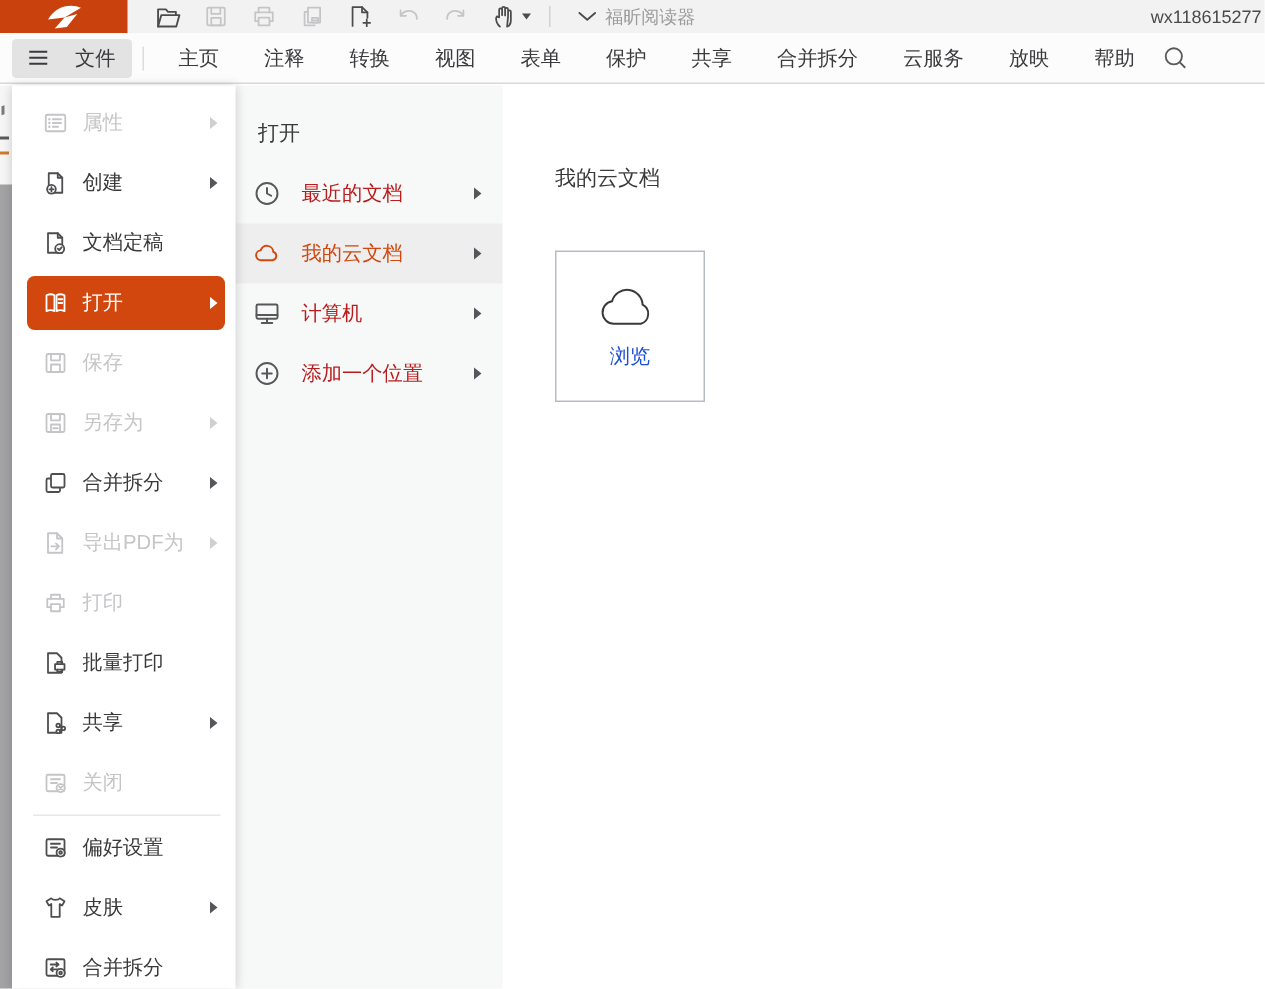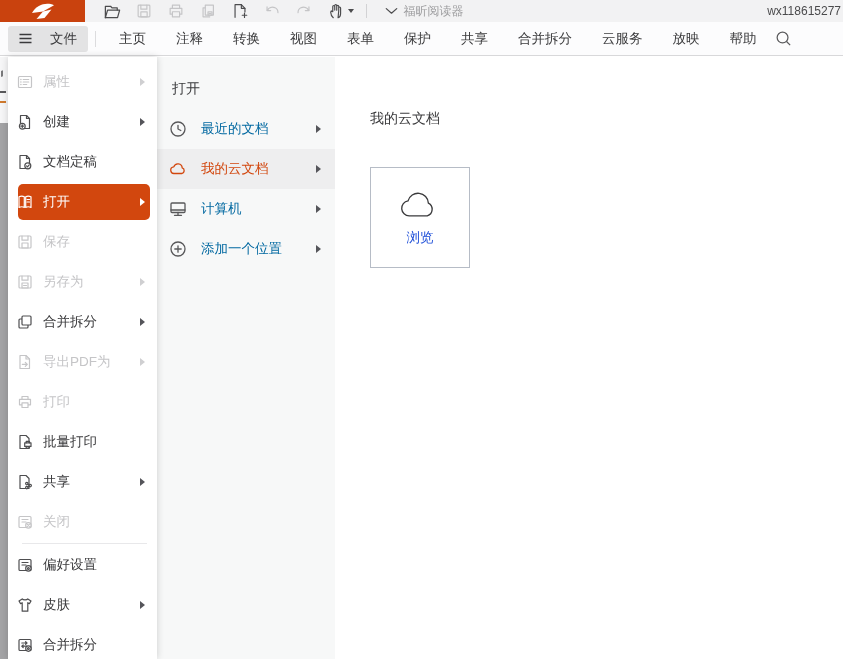--- a/index.html
+++ b/index.html
@@ -44,33 +44,33 @@
   .main-pane { position:absolute; left:335px; top:0; width:508px; height:100%; background:#fff; }
   .main-title { position:absolute; left:35px; top:53px; font-size:14px; color:#3a3a3c; }
   .browse-card { position:absolute; left:35px; top:110px; width:100px; height:101px; border:1px solid #b6bcc6;
     background:#fff; cursor:pointer; display:flex; flex-direction:column; align-items:center; justify-content:center; gap:8px; }
   .browse-card .blabel { font-size:13.5px; color:#1d4ed8; }
 
   
   .submenu-pane { position:absolute; left:157px; top:0; width:178px; height:100%; background:#f7f8f8; }
   .submenu-header { position:absolute; left:15px; top:23px; font-size:14px; color:#3a3a3c; }
   .submenu-list { position:absolute; left:0; top:52px; width:178px; }
-  .subrow { height:40px; display:flex; align-items:center; padding:0 0 0 11px; cursor:pointer; color:#0369a1; position:relative; }
+  .subrow { height:40px; display:flex; align-items:center; padding:0 0 0 11px; cursor:pointer; color:#b91c1c; position:relative; }
   .subrow.selected { background:#eeeeef; color:var(--selorange,#D2470E); }
   .subrow .ic { width:20px; height:20px; margin-right:13px; color:#58585a; }
   .subrow.selected .ic { color:var(--selorange,#D2470E); }
   .subrow .lbl { font-size:13.5px; }
   .subrow .arrow { position:absolute; right:14px; width:0; height:0;
     border-top:4px solid transparent; border-bottom:4px solid transparent; border-left:5px solid #55555a; }
 
   
   .sidebar-pane { position:absolute; left:8px; top:0; width:149px; height:100%; background:#fff;
     box-shadow:0 0 7px rgba(0,0,0,.18); }
   .fm-list { position:absolute; left:0; top:5px; width:149px; }
-  .fmrow { height:40px; display:flex; align-items:center; padding-left:8px; position:relative;
+  .fmrow { height:40px; display:flex; align-items:center; padding-left:20px; position:relative;
     font-size:13.5px; color:#3a3a3c; cursor:pointer; }
   .fmrow .ic { width:18px; height:18px; margin-right:9px; color:#4e4e50; }
   .fmrow .arrow { position:absolute; right:12px; width:0; height:0;
     border-top:4px solid transparent; border-bottom:4px solid transparent; border-left:5px solid #55555a; }
   .fmrow.disabled { color:var(--disabled,#c5c5c7); cursor:default; }
   .fmrow.disabled .ic { color:var(--disabled,#c5c5c7); }
   .fmrow.disabled .arrow { border-left-color:#cfcfd1; }
   .fmrow.selected { color:#fff; }
   .fmrow.selected .ic { color:#fff; }
   .fmrow.selected .arrow { border-left-color:#fff; }

